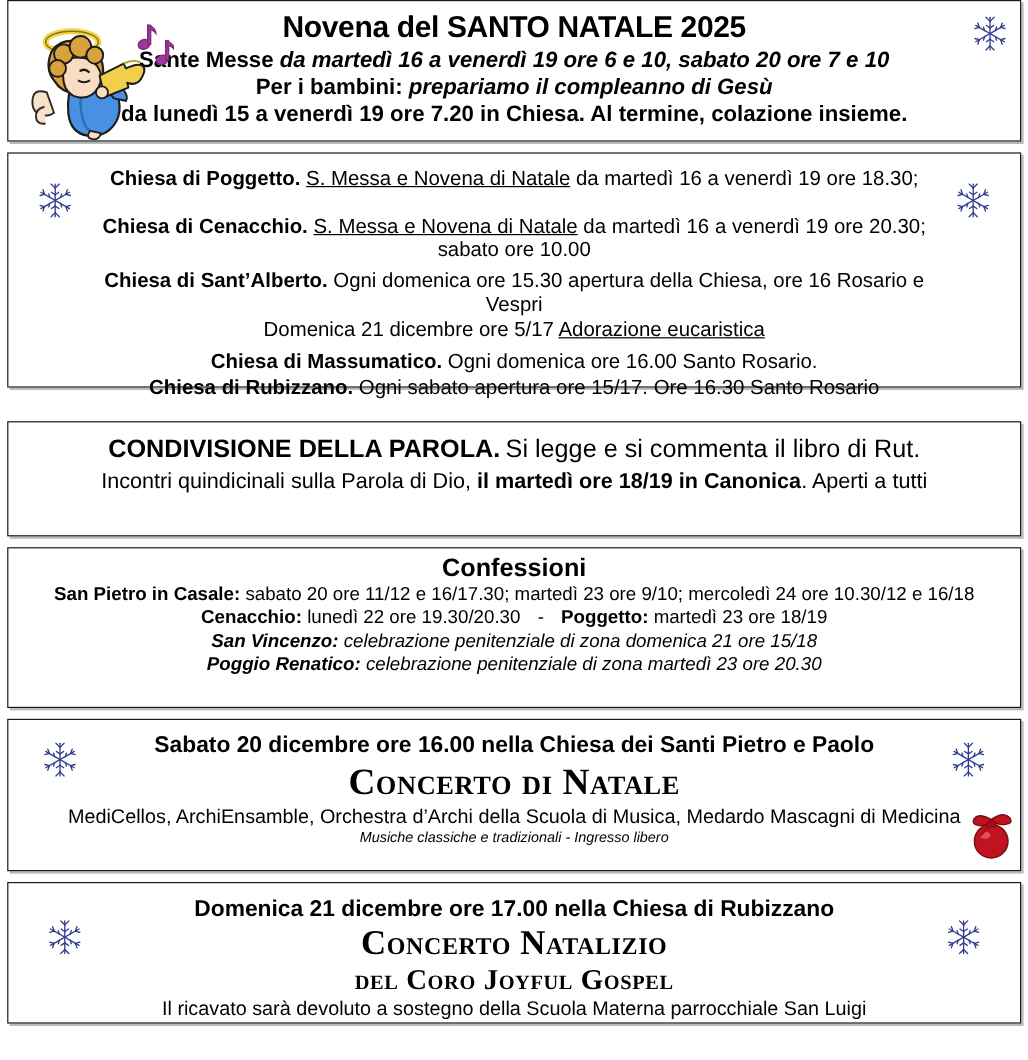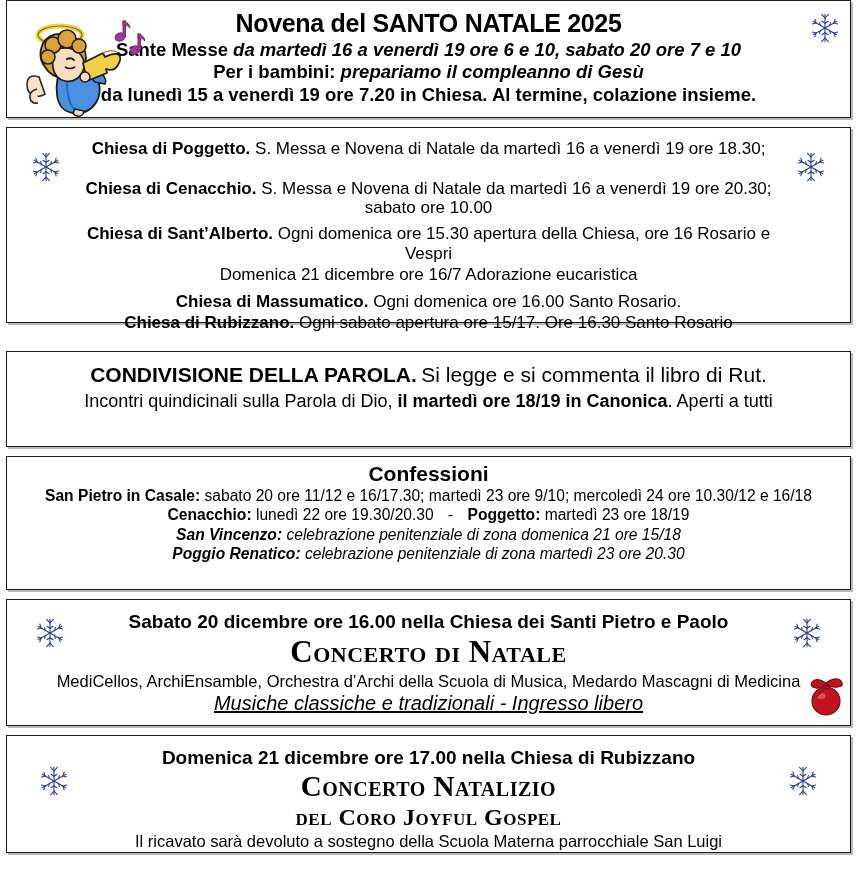--- a/index.html
+++ b/index.html
@@ -49,21 +49,21 @@
   }
   .t-body {
     font-size: 17px;
   }
   .t-body-sm {
     font-size: 15.6px;
   }
   .bold { font-weight: 700; }
   .ital { font-style: italic; }
   .bi { font-weight: 700; font-style: italic; }
-  .und { }
+  .und { text-decoration: underline; }
 
   .t-heading {
     font-weight: 700;
     font-size: 21px;
   }
 
   .smallcaps {
     font-family: "Liberation Serif", serif;
     font-weight: 700;
     font-size: 31px;
@@ -244,21 +244,21 @@
         <span class="bold">Chiesa di Cenacchio.</span>
         <span class="und">S. Messa e Novena di Natale</span>
         <span>da martedì 16 a venerdì 19 ore 20.30; sabato ore 10.00</span>
       </div>
 
       <div class="line t-body" style="margin-top:6px;">
         <span class="bold">Chiesa di Sant’Alberto.</span>
         <span>Ogni domenica ore 15.30 apertura della Chiesa, ore 16 Rosario e Vespri</span>
       </div>
       <div class="line t-body">
-        <span>Domenica 21 dicembre ore 16/7</span>
+        <span>Domenica 21 dicembre ore 5/17</span>
         <span class="und">Adorazione eucaristica</span>
       </div>
 
       <div class="line t-body" style="margin-top:8px;">
         <span class="bold">Chiesa di Massumatico.</span>
         <span>Ogni domenica ore 16.00 Santo Rosario.</span>
       </div>
 
       <div class="line t-body">
         <span class="bold">Chiesa di Rubizzano.</span>
@@ -325,21 +325,21 @@
         <rect x="16" y="18" width="8" height="6" rx="1.5" fill="#a50f1a" stroke="#6d0a12" stroke-width="1"></rect>
         <path d="M20 18 q-10 -6 -14 -1 q-3 5 4 6 q6 1 10 -5 z" fill="#c1121f" stroke="#7a0b14" stroke-width="1.2"></path>
         <path d="M20 18 q10 -7 15 -2 q4 5 -3 6 q-7 1 -12 -4 z" fill="#c1121f" stroke="#7a0b14" stroke-width="1.2"></path>
         <path d="M20 20 q-5 8 -9 11" fill="none" stroke="#a50f1a" stroke-width="2" stroke-linecap="round"></path>
       </svg>
     </div>
 
     <div class="line t-sub" style="font-size:19px;">Sabato 20 dicembre ore 16.00 nella Chiesa dei Santi Pietro e Paolo</div>
     <div class="line smallcaps" style="margin-top:2px;">Concerto di Natale</div>
     <div class="line t-body-sm" style="font-size:16.5px; margin-top:2px;">MediCellos, ArchiEnsamble, Orchestra d’Archi della Scuola di Musica, Medardo Mascagni di Medicina</div>
-    <div class="line t-body-sm ital" style="font-size:20px;text-decoration:underline;">Musiche classiche e tradizionali  -  Ingresso libero</div>
+    <div class="line t-body-sm ital" style="font-size:12px;">Musiche classiche e tradizionali  -  Ingresso libero</div>
   </section>
 
   <section class="panel" id="panel-concerto2">
     <div class="deco snow" style="left:30px; top:28px;">
       <svg viewBox="0 0 100 100">
           <use href="#snowflake-glyph"></use>
         </svg>
     </div>
     <div class="deco snow" style="right:30px; top:28px;">
       <svg viewBox="0 0 100 100">

